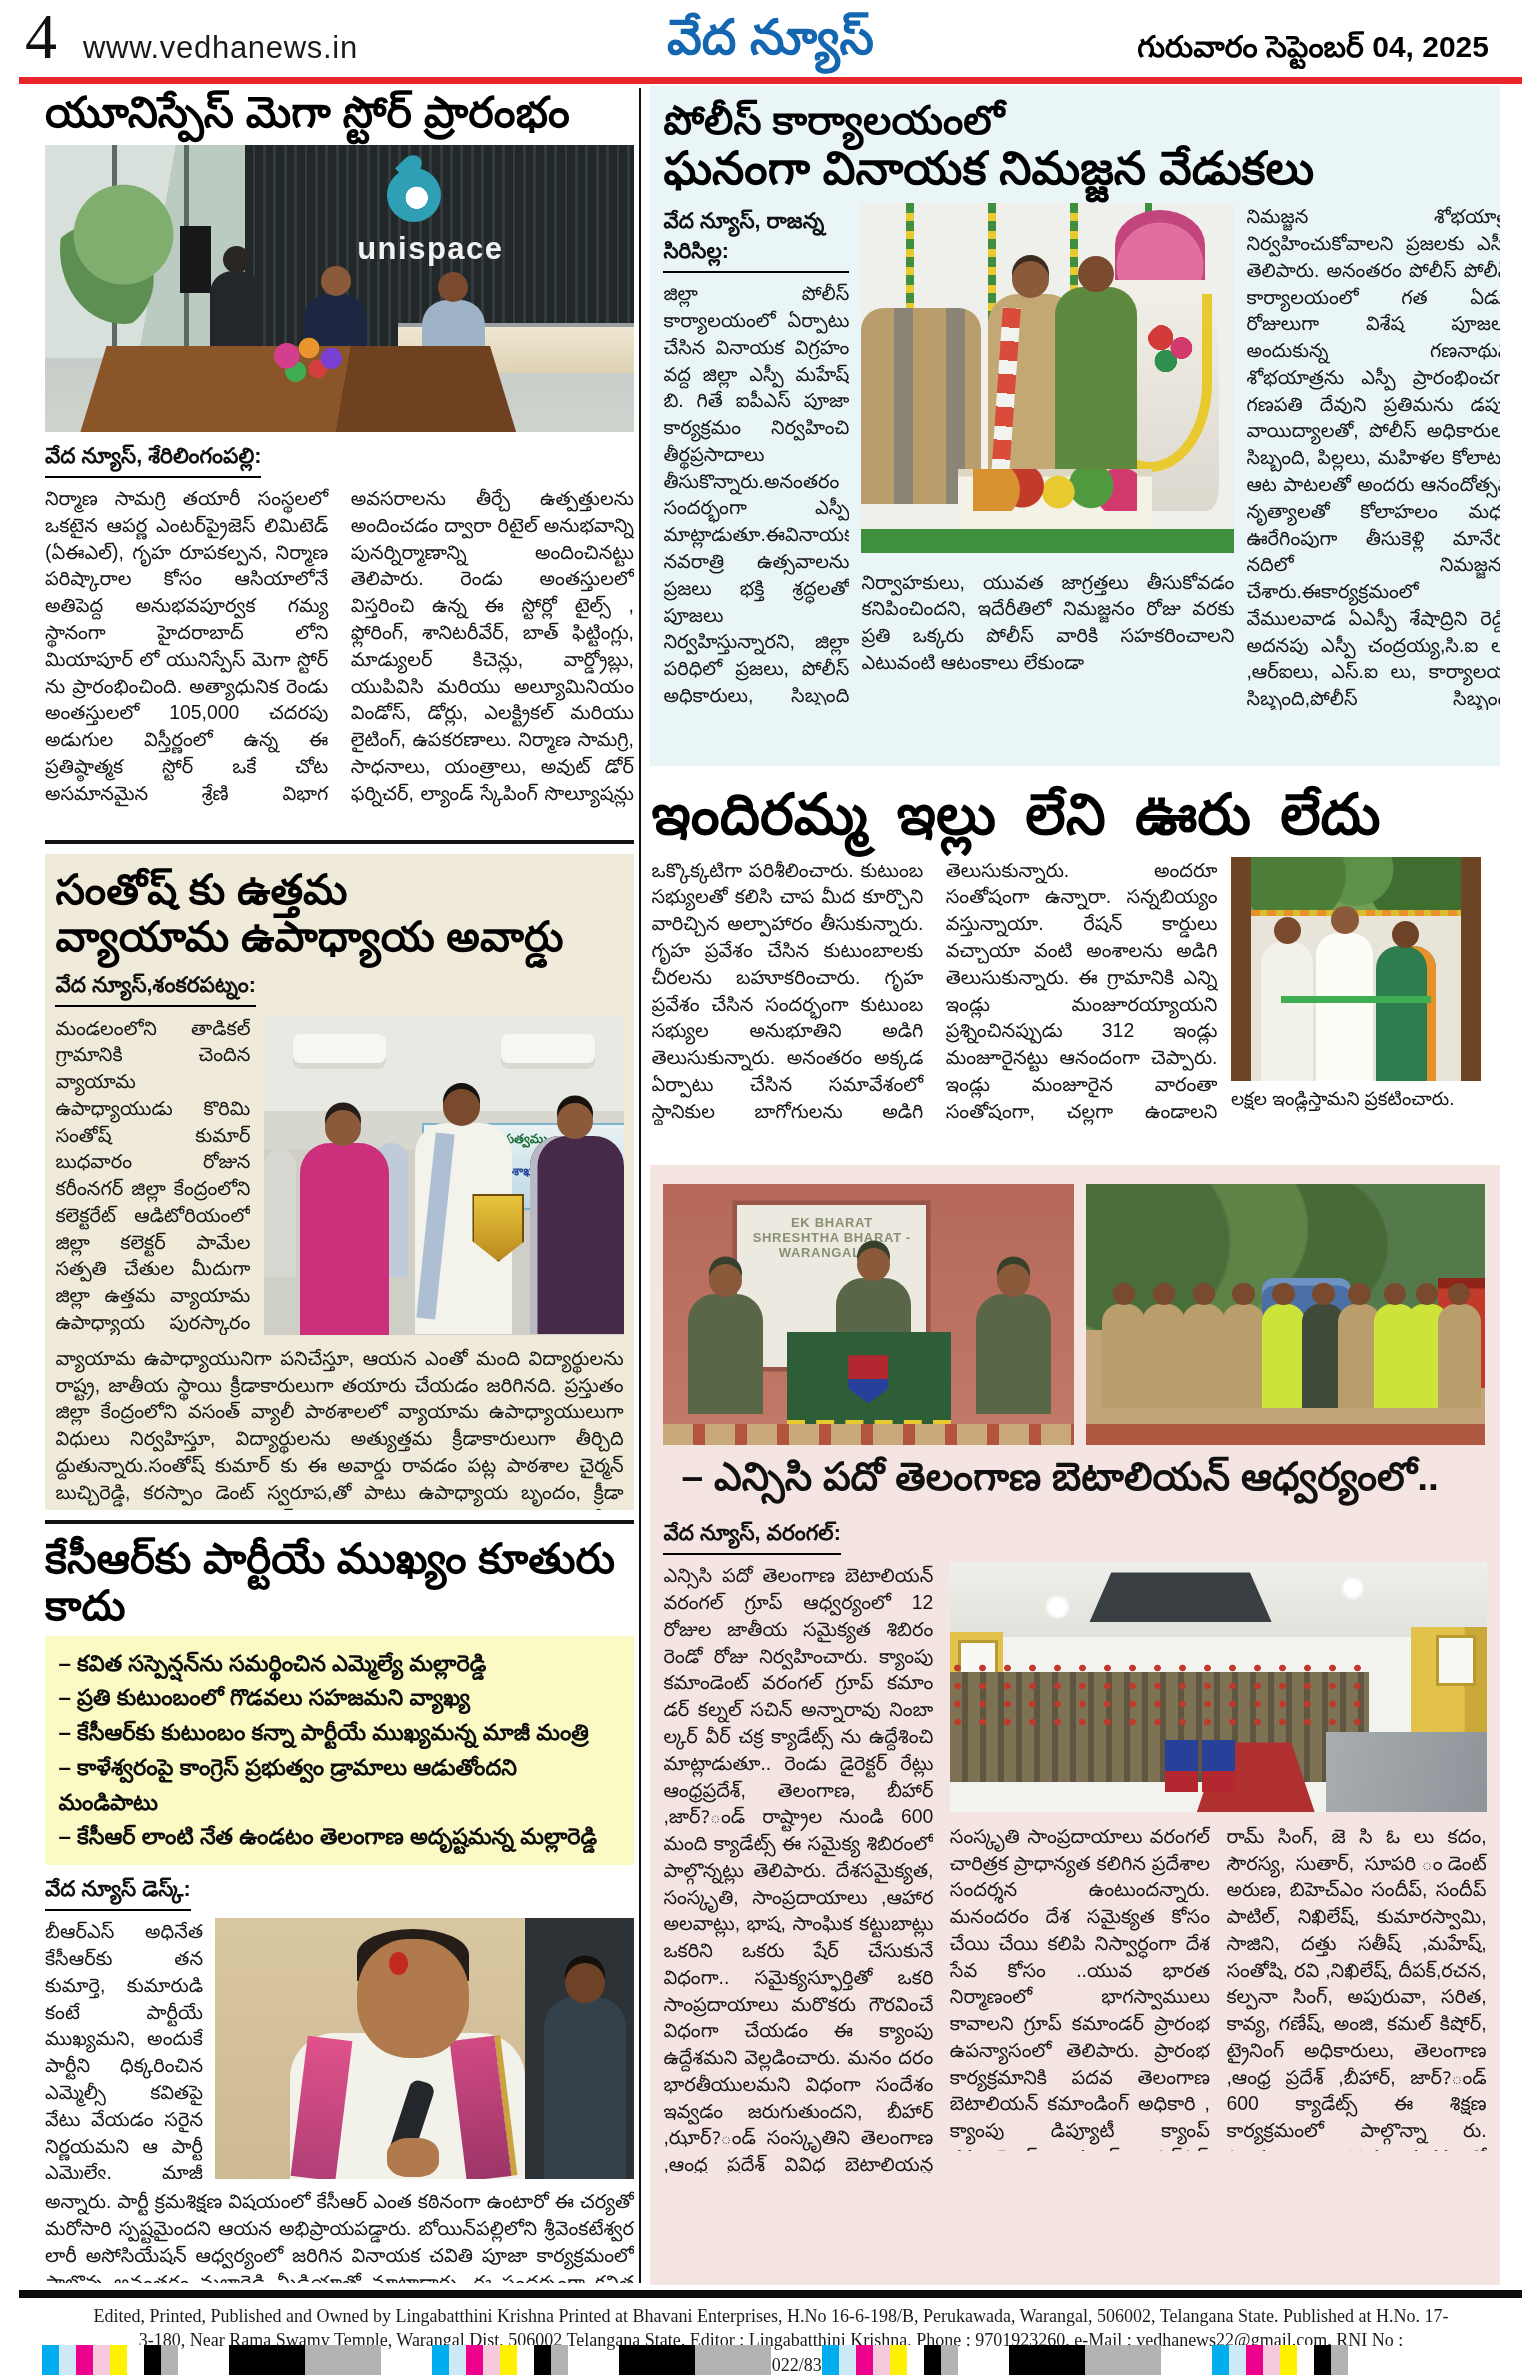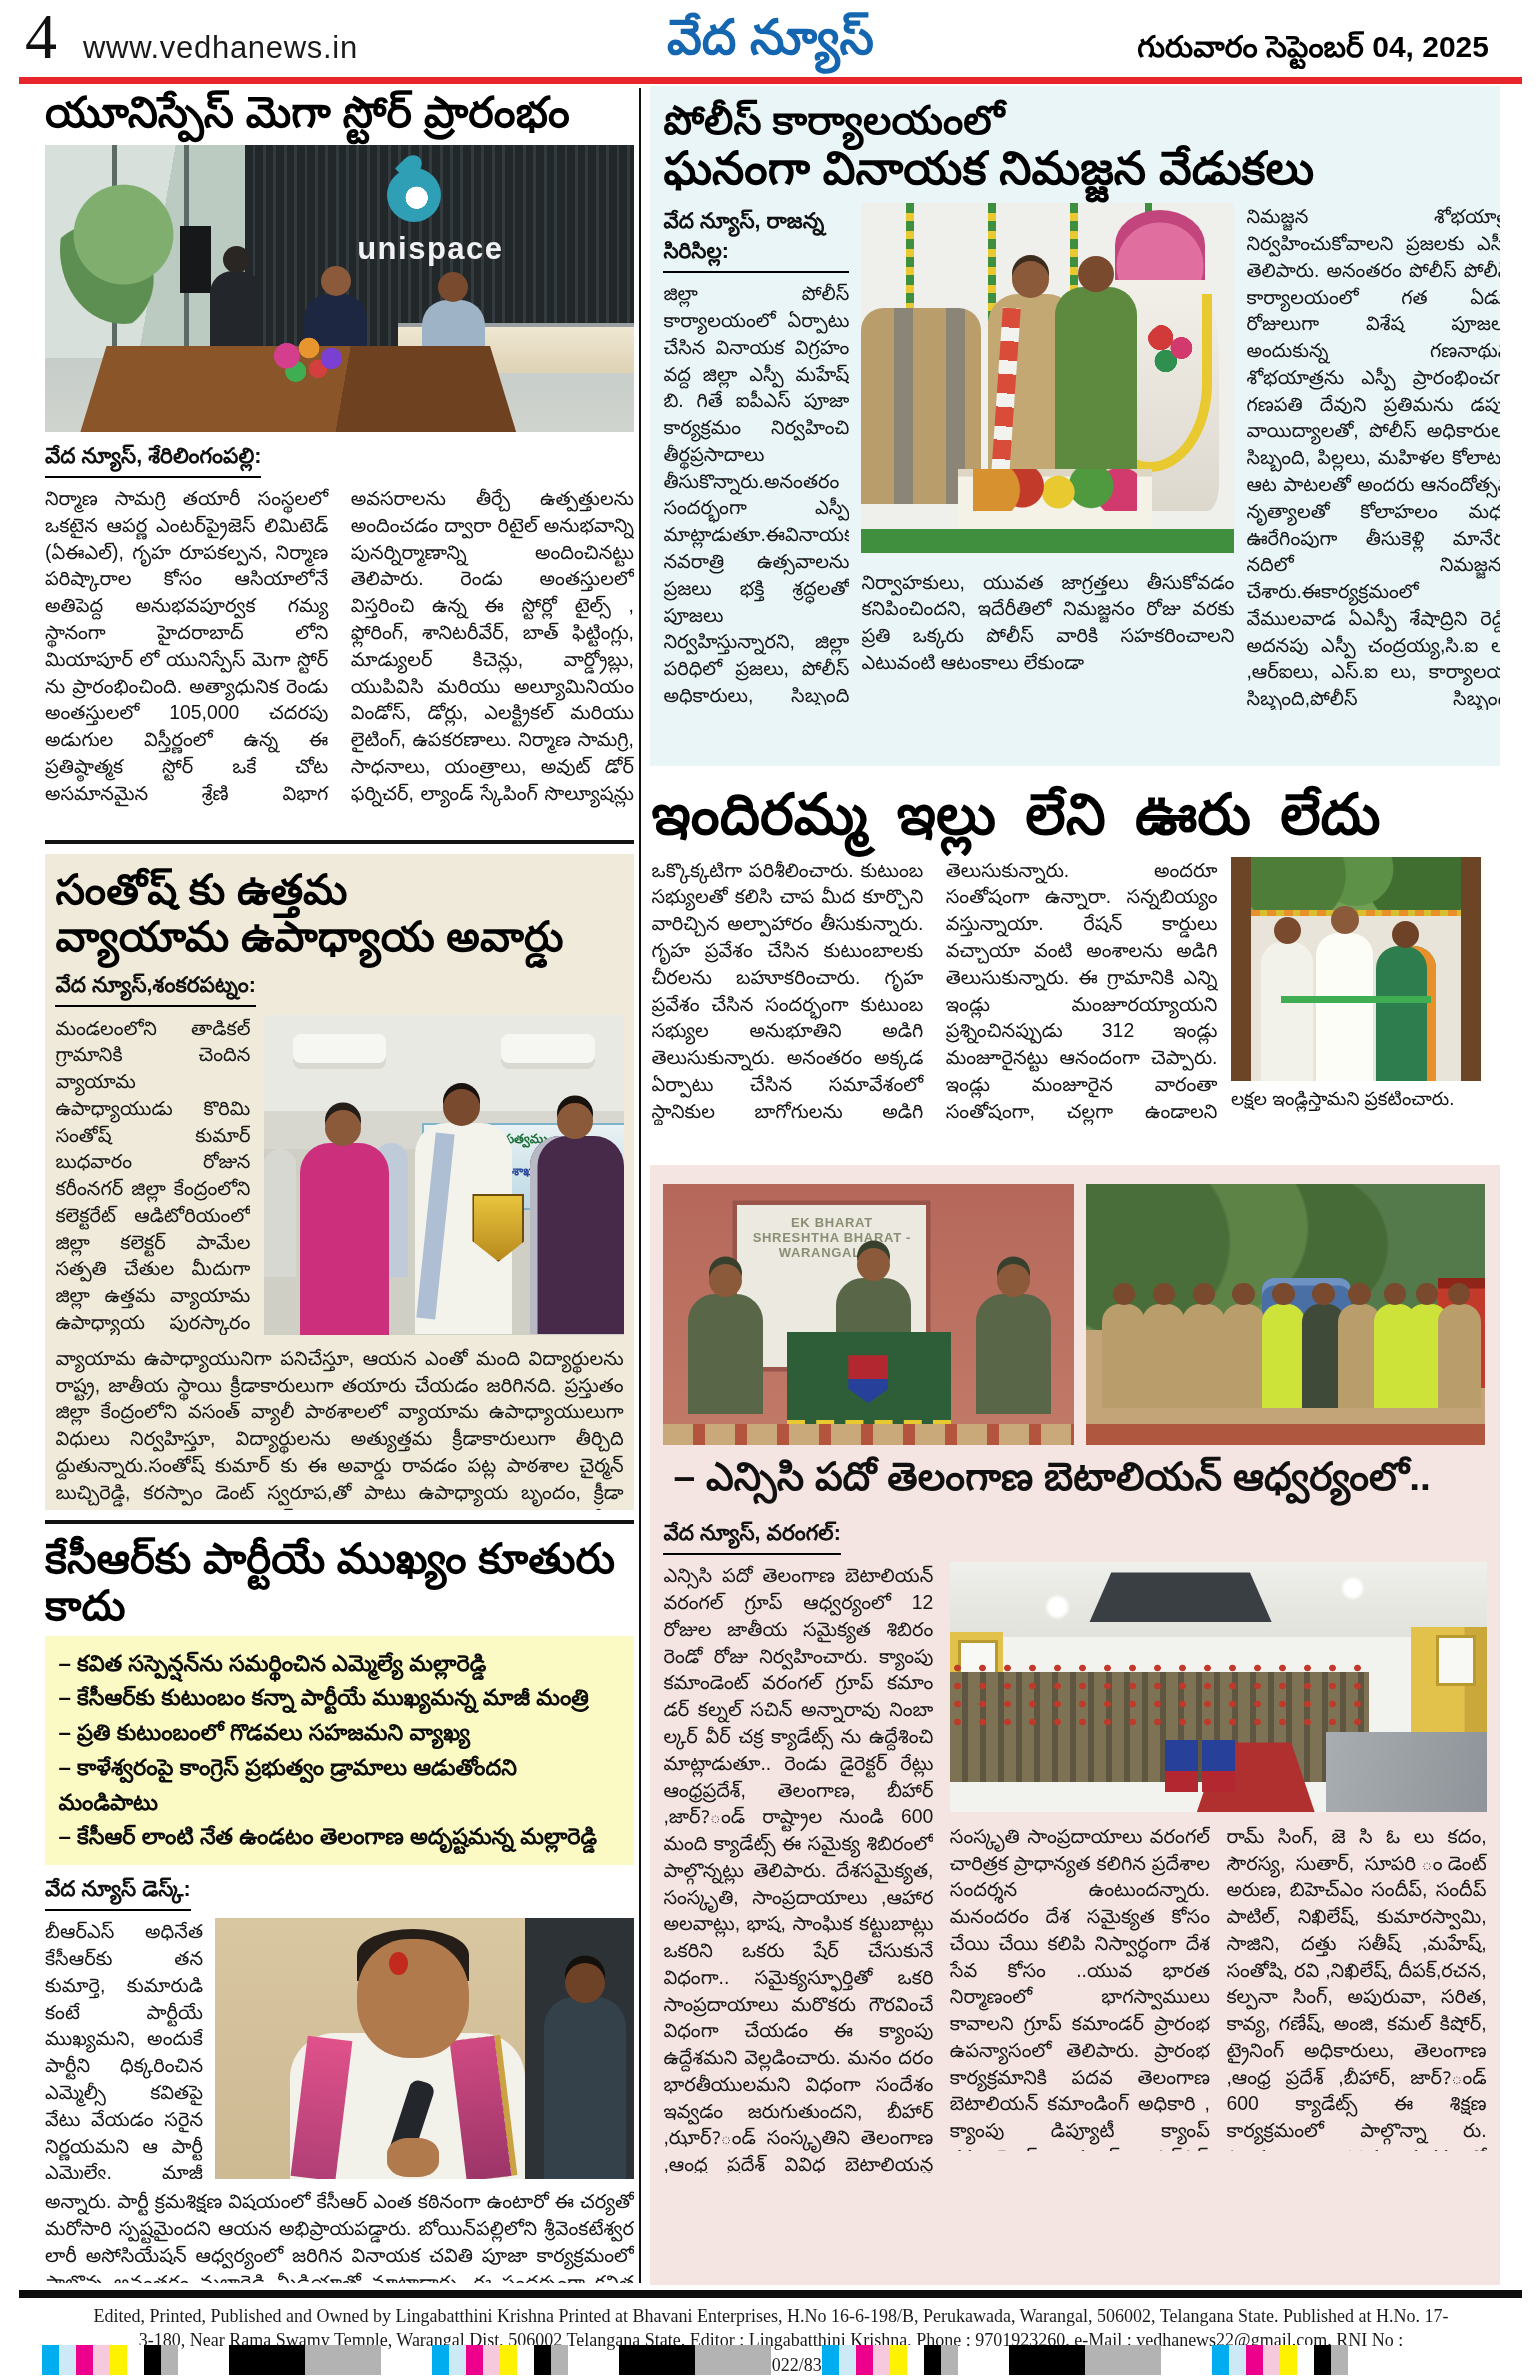--- a/index.html
+++ b/index.html
@@ -134,21 +134,21 @@
   .n1-floor{position:absolute;left:0;bottom:0;width:100%;height:8%;background:repeating-linear-gradient(90deg,#c9a87a 0 30px,#b3543f 30px 42px);}
   .ph-ncc2{width:399px;height:261px;background:linear-gradient(#6b8f52 0 56%,#c2a478 56% 100%);}
   .n2-trees{position:absolute;left:0;top:0;width:100%;height:56%;
       background:radial-gradient(circle at 12% 40%,#4a6e3a 0 26%,transparent 27%),radial-gradient(circle at 34% 30%,#5d8347 0 30%,transparent 31%),radial-gradient(circle at 58% 42%,#466b36 0 28%,transparent 29%),radial-gradient(circle at 82% 32%,#54794a 0 30%,transparent 31%);}
   .n2-tent{position:absolute;left:44%;top:36%;width:89px;height:45px;background:#4a6fa5;border-radius:12px 12px 0 0;box-shadow:inset 0 7.5px 0 #6e93c2;}
   .n2-truck{position:absolute;right:0;top:36%;width:12%;height:42%;background:#c23b2a;box-shadow:inset 0 10.4px 0 #8f2418;}
   .n2-person{position:absolute;bottom:14%;width:43px;height:40%;background:#b99d6b;border-radius:18px 18px 0 0;}
   .n2-person:before{content:"";position:absolute;left:10.4px;top:-21px;width:22.4px;height:22.4px;border-radius:50%;background:#7a4a2e;}
   .n2-vest{background:#cde33a !important;}
   .n2-path{position:absolute;left:0;bottom:0;width:100%;height:8%;background:#b0583f;}
-  .ncc-subhead{font-size:39px;font-weight:800;margin:3px 0 6px 10px;}
+  .ncc-subhead{font-size:39px;font-weight:800;margin:3px 0 6px 18px;}
   .ncc-grid{display:grid;grid-template-columns:270px 1fr;column-gap:16.4px;}
   .ph-hall{width:100%;height:250px;background:#f2f2ee;}
   .hl-ceil{position:absolute;left:0;top:0;width:100%;height:30%;
       background:radial-gradient(circle at 20% 60%,#ffffff 0 2%,transparent 3%),radial-gradient(circle at 35% 30%,#ffffff 0 2%,transparent 3%),radial-gradient(circle at 55% 55%,#ffffff 0 2%,transparent 3%),radial-gradient(circle at 75% 35%,#ffffff 0 2%,transparent 3%),linear-gradient(#efefeb,#e2e2dc);}
   .hl-ring{position:absolute;left:26%;top:4%;width:34%;height:20%;background:#3a3f44;clip-path:polygon(12% 0,88% 0,100% 100%,0 100%);}
   .hl-wallL{position:absolute;left:0;top:28%;width:10%;height:38%;background:#e2c24a;}
   .hl-wallR{position:absolute;right:0;top:26%;width:14%;height:44%;background:#e2c24a;box-shadow:inset -22.4px 0 0 #caa93a;}
   .hl-win{position:absolute;width:34px;height:45px;background:#f8f8f4;border:3px solid #b99a2e;}
   .hl-crowd{position:absolute;left:0;top:44%;width:78%;height:44%;
       background:repeating-linear-gradient(90deg,#7d7253 0 12px,#5e5640 12px 18px);}
@@ -230,22 +230,22 @@
       </div>
       <div class="body" style="margin-top:10.4px;height:171px;overflow:hidden;">వ్యాయామ ఉపాధ్యాయునిగా పనిచేస్తూ, ఆయన ఎంతో మంది విద్యార్థులను రాష్ట్ర, జాతీయ స్థాయి క్రీడాకారులుగా తయారు చేయడం జరిగినది. ప్రస్తుతం జిల్లా కేంద్రంలోని వసంత్ వ్యాలీ పాఠశాలలో వ్యాయామ ఉపాధ్యాయులుగా విధులు నిర్వహిస్తూ, విద్యార్థులను అత్యుత్తమ క్రీడాకారులుగా తీర్చిది ద్దుతున్నారు.సంతోష్ కుమార్ కు ఈ అవార్డు రావడం పట్ల పాఠశాల చైర్మన్ బుచ్చిరెడ్డి, కరస్పాం డెంట్ స్వరూప,తో పాటు ఉపాధ్యాయ బృందం, క్రీడా సంఘాల బాధ్యులు, ఒలంపిక్ సంఘాల బాధ్యులు, ప్రభుత్వ, ప్రైవేటు వ్యాయామ ఉపాధ్యాయులు, సీనియర్ క్రీడాకారులు ఆయనను అభినందిస్తూ, హర్షం  వ్యక్తం చేశారు.</div>
     </div>
 
     <div class="divider"></div>
 
     <div>
       <div class="headline" style="font-size:42px;">కేసీఆర్‌కు పార్టీయే ముఖ్యం కూతురు కాదు</div>
       <div class="ybox">
         <div class="bl">– కవిత సస్పెన్షన్‌ను సమర్థించిన ఎమ్మెల్యే మల్లారెడ్డి</div>
+        <div class="bl">– ప్రతి కుటుంబంలో గొడవలు సహజమని వ్యాఖ్య</div>
         <div class="bl">– కేసీఆర్‌కు కుటుంబం కన్నా పార్టీయే ముఖ్యమన్న మాజీ మంత్రి</div>
-        <div class="bl">– ప్రతి కుటుంబంలో గొడవలు సహజమని వ్యాఖ్య</div>
         <div class="bl">– కాళేశ్వరంపై కాంగ్రెస్ ప్రభుత్వం డ్రామాలు ఆడుతోందని మండిపాటు</div>
         <div class="bl">– కేసీఆర్ లాంటి నేత ఉండటం తెలంగాణ అదృష్టమన్న మల్లారెడ్డి</div>
       </div>
       <div class="byline">వేద న్యూస్ డెస్క్:</div>
       <div style="display:flex;gap:12px;">
         <div class="body" style="width:158px;height:261px;overflow:hidden;">బీఆర్ఎస్ అధినేత కేసీఆర్‌కు తన కుమార్తె, కుమారుడి కంటే పార్టీయే ముఖ్యమని, అందుకే పార్టీని ధిక్కరించిన ఎమ్మెల్సీ కవితపై వేటు వేయడం సరైన నిర్ణయమని ఆ పార్టీ ఎమ్మెల్యే, మాజీ మంత్రి మల్లారెడ్డి</div>
         <div class="photo" style="flex:1;height:261px;">
           <div class="ph-malla">
             <div class="ml-door"></div>
             <div class="ml-man2"></div>

